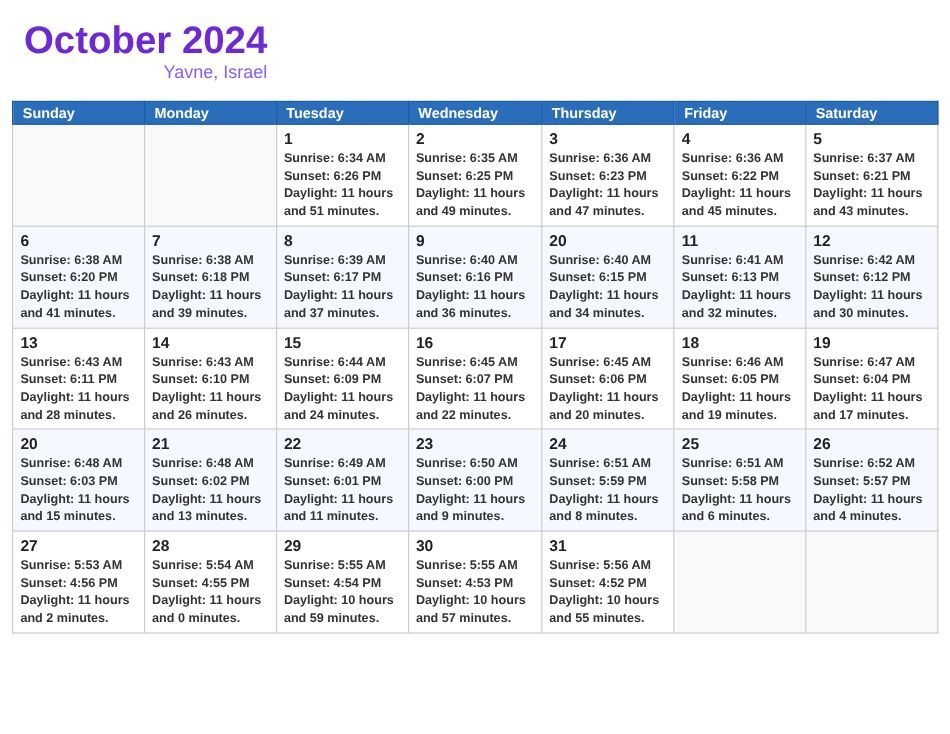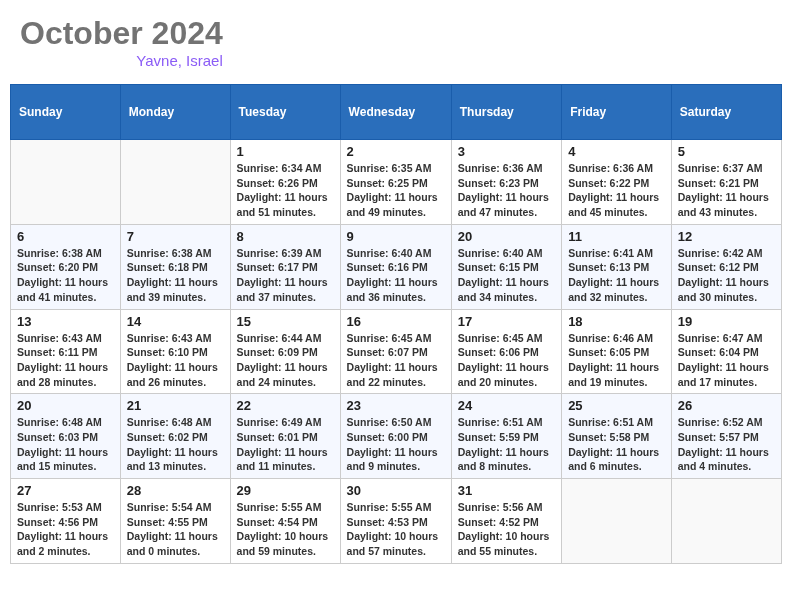--- a/index.html
+++ b/index.html
@@ -21,36 +21,36 @@
       display: flex;
       flex-direction: column;
       align-items: flex-start;
     }
     .title-area {
       text-align: right;
     }
     .month-title {
       font-size: 32px;
       font-weight: bold;
-      color: #737373;
+      color: #6d28d9;
     }
     .location {
       font-size: 15px;
       color: #8b5cf6;
     }
     .calendar {
       width: 100%;
       border-collapse: collapse;
       font-size: 11px;
     }
     .calendar th {
       background: #2a6ebb;
       color: #fff;
       text-align: left;
-      padding: 20px 8px;
+      padding: 2px 8px;
       font-size: 12px;
       font-weight: bold;
       border: 1px solid #1a5dab;
     }
     .calendar td {
       border: 1px solid #ccc;
       vertical-align: top;
       padding: 4px 6px;
       width: 113px;
       min-height: 80px;

